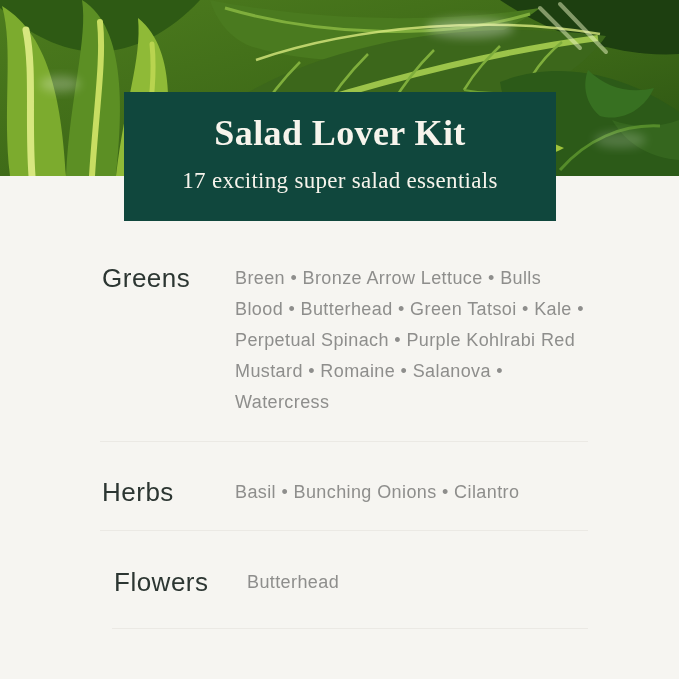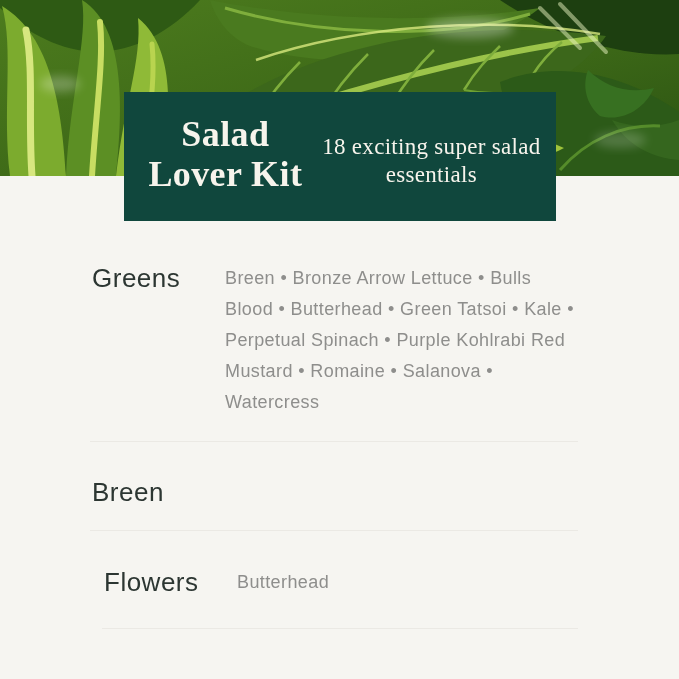--- a/index.html
+++ b/index.html
@@ -17,37 +17,37 @@
     overflow:hidden;background:#3f6b18;
   }
   .hero svg{display:block;width:679px;height:176px;}
 
   
   .banner{
     position:absolute;left:124px;top:92px;width:432px;height:129px;
     background:var(--banner-bg,#10473d);
     color:var(--banner-text,#f7f4ec);
     text-align:center;z-index:5;
-    display:flex;flex-direction:row;align-items:center;justify-content:center;
+    display:flex;flex-direction:column;align-items:center;justify-content:center;
     box-sizing:border-box;padding:6px 10px 10px;
   }
   .banner-title{
     font-family:"Liberation Serif",serif;
     font-size:36px;font-weight:700;letter-spacing:.4px;
     line-height:1.1;margin:0;
   }
   .banner-subtitle{
     font-family:"Liberation Serif",serif;
     font-size:23px;font-weight:400;letter-spacing:.3px;
     line-height:1.2;margin:13px 0 0 0;
   }
 
   
   .content{
-    position:absolute;left:90px;top:176px;width:488px;
+    position:absolute;left:100px;top:176px;width:488px;
   }
   .section-row{
     display:grid;grid-template-columns:135px 1fr;
     border-bottom:1px solid var(--divider,#ebe9e4);
   }
   .section-row.row-0{padding-top:87px;padding-bottom:23px;}
   .section-row.row-1{padding-top:35px;padding-bottom:22px;}
   .section-row.row-2{padding-top:36px;padding-bottom:30px;margin-left:12px;}
   .section-label{
     color:var(--label-text,#2c3632);
@@ -116,31 +116,32 @@
 
       <ellipse cx="470" cy="28" rx="44" ry="10" fill="#ffffff" opacity="0.30" filter="url(#soft)"></ellipse>
       <ellipse cx="60" cy="84" rx="20" ry="8" fill="#ffffff" opacity="0.25" filter="url(#soft)"></ellipse>
       <ellipse cx="620" cy="140" rx="26" ry="8" fill="#ffffff" opacity="0.18" filter="url(#soft)"></ellipse>
       <path d="M540,8 L580,48 M560,4 L606,52" stroke="#e8f3c0" stroke-width="4" opacity="0.5" stroke-linecap="round"></path>
     </svg>
   </div>
 
   <div class="banner">
     <h1 class="banner-title">Salad Lover Kit</h1>
-    <p class="banner-subtitle">18 exciting super salad essentials</p>
+    <p class="banner-subtitle">17 exciting super salad essentials</p>
   </div>
 
   <div class="content">
   <div class="section-row row-0">
     <div class="section-label">Greens</div>
     <div class="section-items">Breen • Bronze Arrow Lettuce • Bulls Blood • Butterhead • Green Tatsoi • Kale • Perpetual Spinach • Purple Kohlrabi Red Mustard • Romaine • Salanova • Watercress</div>
   </div>
 
   <div class="section-row row-1">
-    <div class="section-label">Breen</div>
+    <div class="section-label">Herbs</div>
+    <div class="section-items">Basil • Bunching Onions • Cilantro</div>
   </div>
 
   <div class="section-row row-2">
     <div class="section-label">Flowers</div>
     <div class="section-items">Butterhead</div>
   </div>
 </div>
 
 </div>
 

